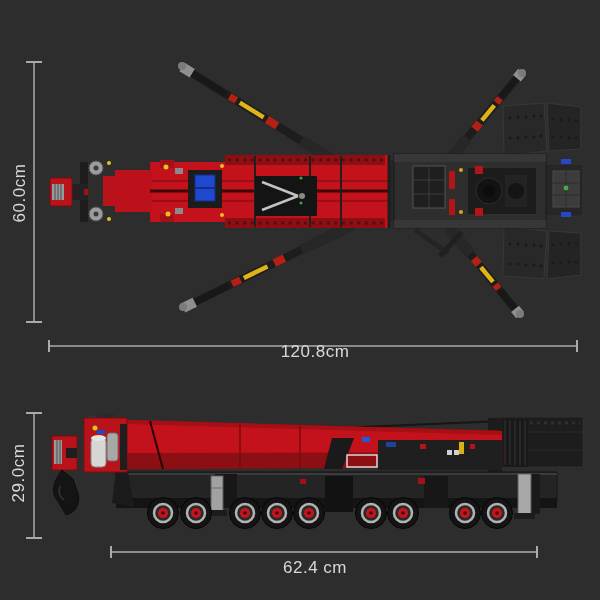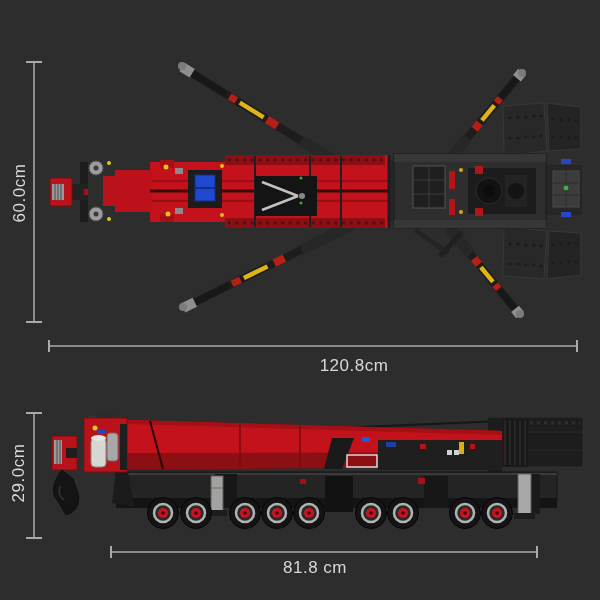--- a/index.html
+++ b/index.html
@@ -331,19 +331,19 @@
     <g>
       <line x1="111" y1="552" x2="537" y2="552" stroke-width="1.5"></line>
       <line x1="111" y1="546" x2="111" y2="558" stroke-width="2"></line>
       <line x1="537" y1="546" x2="537" y2="558" stroke-width="2"></line>
     </g>
   </g>
 </svg>
 
 <div class="dim-label vertical" style="left:20px; top:193px;">60.0cm</div>
 
-<div class="dim-label" style="left:315px; top:366px;margin-left:39px;">120.8cm</div>
+<div class="dim-label" style="left:315px; top:352px;">120.8cm</div>
 
 <div class="dim-label vertical" style="left:19px; top:473px;">29.0cm</div>
 
-<div class="dim-label" style="left:315px; top:568px;">81.8 cm</div>
+<div class="dim-label" style="left:315px; top:568px;">62.4 cm</div>
 
 </div>
 
 </body></html>

